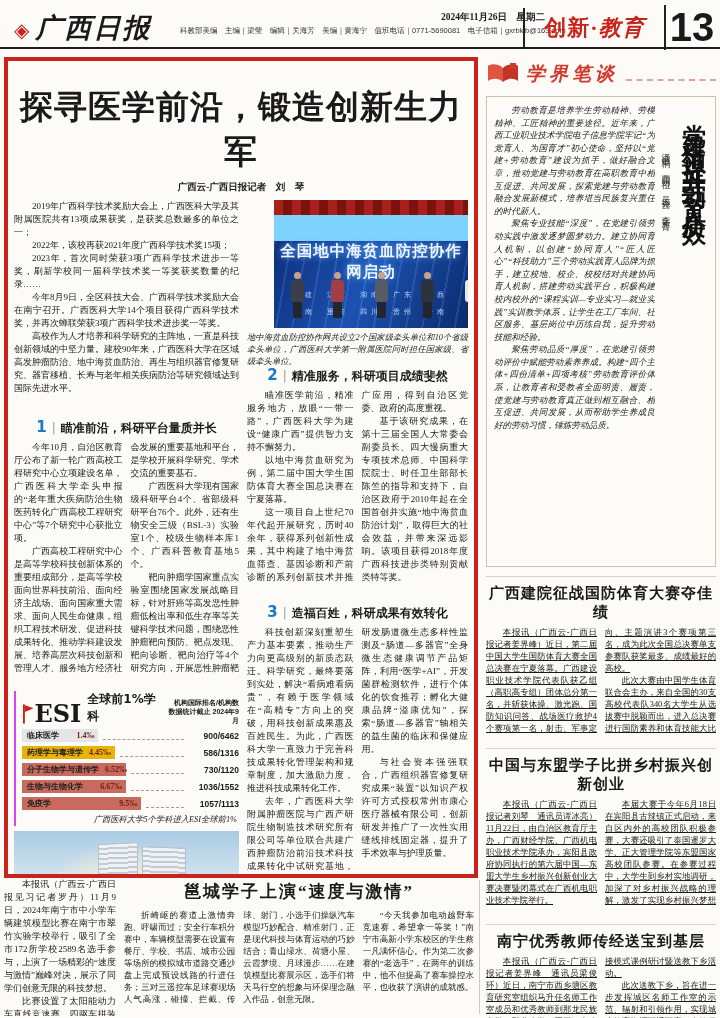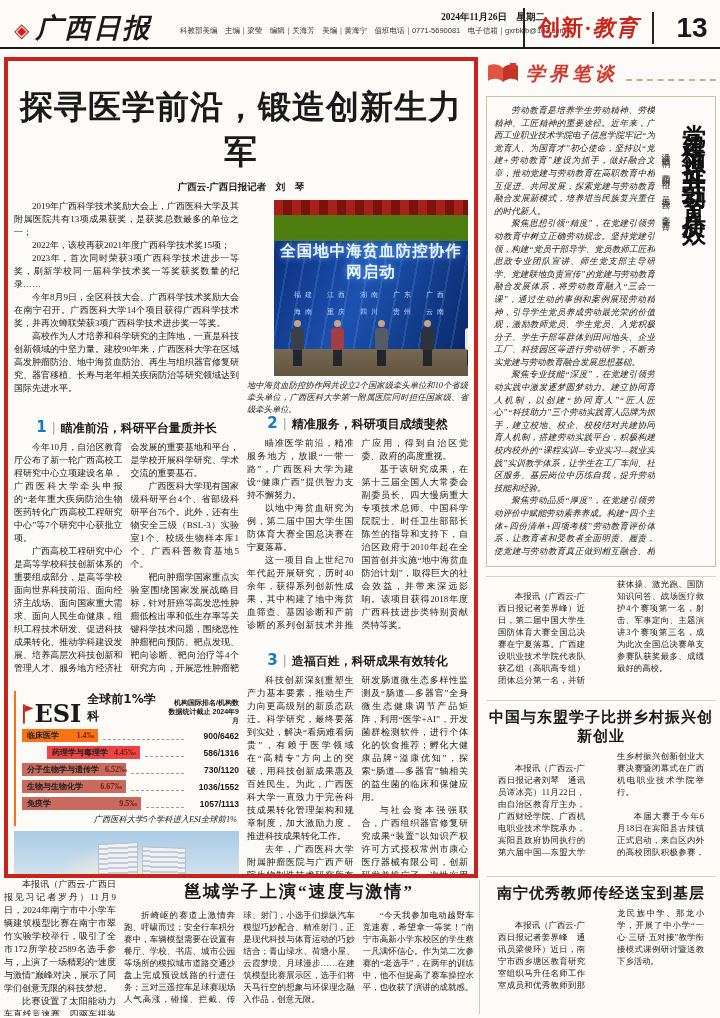--- a/index.html
+++ b/index.html
@@ -7,57 +7,57 @@
        font-family:"Liberation Serif","DejaVu Serif",serif;overflow:hidden;}
   .abs{position:absolute;}
   
   .logo{left:14px;top:10px;font-size:27px;font-weight:900;font-style:italic;letter-spacing:2px;}
   .logo .mark{color:#c9241b;font-style:normal;font-size:20px;margin-right:4px;}
   .editors{left:180px;top:26px;width:345px;font-size:7.5px;color:#333;font-family:"Liberation Sans",sans-serif;white-space:nowrap;}
   .dateline{left:330px;top:11px;width:215px;text-align:right;font-size:9.5px;font-weight:bold;}
   .edition{left:523px;top:8px;width:193px;height:39px;display:flex;align-items:center;border-left:2px solid #222;}
   .edition .sec{flex:1;text-align:center;font-size:22px;font-weight:900;color:#c9241b;letter-spacing:1px;}
   .edition .sec .it{font-style:italic;}
-  .edition .pageno{width:52px;text-align:center;font-size:28px;font-weight:900;border-left:2px solid #222;font-family:"Liberation Sans",sans-serif;padding-left:12px;}
+  .edition .pageno{width:52px;text-align:center;font-size:40px;font-weight:900;border-left:2px solid #222;font-family:"Liberation Sans",sans-serif;}
   .mastrule{left:0;top:47px;width:720px;height:2px;background:#1c1c1c;}
   
   .mainbox{left:4px;top:57px;width:466px;height:813px;border:4px solid #c9241b;background:#fcfbf7;overflow:hidden;}
   .mainbox-inner{padding:20px 6px;}
   h1.headline{margin:4px 0 0;text-align:center;font-size:33px;font-weight:900;letter-spacing:1px;
       font-family:"DejaVu Sans","Liberation Sans",sans-serif;}
   .byline{text-align:center;font-size:9.5px;margin:6px 0 6px;font-weight:bold;}
   .cols{display:flex;gap:8px;}
   .lcol{width:226px;}  .rcol{width:222px;}
   .bodytext{font-size:9px;line-height:13px;text-align:justify;overflow:hidden;}
   .bodytext p{margin:0;text-indent:2em;}
   .intro{height:212px;}
   .sechead{text-align:center;font-weight:bold;font-size:12px;margin:6px 0 4px;
       font-family:"DejaVu Sans","Liberation Sans",sans-serif;}
   .sechead .num{color:#1779c4;font-size:15px;margin-right:5px;}
   .sechead .vbar{color:#9a9a9a;font-weight:normal;margin-right:5px;}
   .sec2col{column-count:2;column-gap:8px;}
   .s1body{height:246px;} .s2body{height:208px;} .s3body{height:252px;}
   
-  .stage{height:176px;position:relative;overflow:hidden;background:#4d7c0f;margin-left:27px;}
+  .stage{height:128px;position:relative;overflow:hidden;background:#7dd3fc;margin-left:27px;}
   .curtain{height:15px;background:repeating-linear-gradient(90deg,#a8201a 0 9px,#7c120e 9px 18px);}
   .screen{position:relative;height:108px;background:linear-gradient(115deg,#0d2f7c,#1c52b0 45%,#0a2868);}
   .screen:before{content:"";position:absolute;inset:0;
       background:repeating-linear-gradient(100deg,rgba(120,180,255,.18) 0 2px,transparent 2px 16px);}
   .stage-title{position:relative;text-align:center;margin-top:26px;font-size:15.5px;font-weight:900;color:#eef5ff;
       letter-spacing:1px;text-shadow:0 0 7px #5fa8ff;font-family:"DejaVu Sans",sans-serif;}
   .stage-regions{position:relative;text-align:center;font-size:7px;color:#b9d4ff;letter-spacing:4px;margin-top:7px;}
   .floor{height:53px;background:linear-gradient(#77684f,#4d4336);}
   .person{position:absolute;bottom:10px;width:15px;}
   .person .head{width:7px;height:7px;border-radius:50%;background:#caa288;margin:0 auto;}
   .person .torso{width:13px;height:22px;border-radius:3px;margin:1px auto 0;}
   .person .legs{width:9px;height:16px;background:#23262d;margin:0 auto;}
   .photocap,.capt{font-size:8.3px;font-style:italic;line-height:12px;color:#222;text-align:justify;}
   .photocap{margin-top:4px;height:28px;}
   
-  .esi{margin-top:4px;border-left:2px solid #f97316;padding-left:6px;}
+  .esi{margin-top:4px;border-left:2px solid #d946ef;padding-left:6px;}
   .esi-head{display:flex;align-items:flex-end;margin-bottom:3px;}
   .esi-word{font-size:24px;font-weight:900;font-family:"DejaVu Serif",serif;line-height:22px;margin-right:6px;}
   .esi-sub{font-size:12px;font-weight:900;font-family:"DejaVu Sans",sans-serif;margin-right:auto;}
   .esi-right{text-align:right;font-size:7px;font-weight:bold;line-height:9px;font-family:"Liberation Sans",sans-serif;}
   .esi-row{display:flex;align-items:center;margin:4px 0;}
   .esi-bar{height:13px;background:#c96a5e;display:flex;align-items:center;justify-content:space-between;
       padding:0 4px 0 5px;font-size:8px;font-weight:bold;color:#222;white-space:nowrap;}
   .esi-bar .pct{color:#6e1d13;margin-left:6px;}
   .esi-dots{flex:1;border-bottom:1.5px dashed #b9968c;margin:0 5px;height:7px;}
   .esi-val{width:50px;text-align:right;font-size:8.5px;font-weight:bold;font-family:"Liberation Sans",sans-serif;}
@@ -82,21 +82,21 @@
   .banner-text{font-size:19px;font-weight:900;font-style:italic;color:#d23a2e;letter-spacing:4px;margin-left:6px;}
   .banner-tail{flex:1;border-bottom:2px dashed #e0a596;margin-left:8px;height:12px;}
   .sbox{border:1px solid #cfc0ab;padding:7px 5px 7px 7px;height:455px;display:flex;background:#fdfcf9;}
   .sbody{flex:1;font-size:8.6px;line-height:12.6px;font-style:italic;text-align:justify;overflow:hidden;}
   .sbody p{margin:0;text-indent:2em;}
   .sauthors{writing-mode:vertical-rl;font-size:9px;letter-spacing:3px;color:#333;margin:42px 2px 0 4px;}
   .stitle{writing-mode:vertical-rl;font-size:24px;font-weight:900;letter-spacing:9px;margin-left:4px;color:#111;}
   .sart{border-top:1px solid #d8d2c6;margin-top:9px;padding-top:2px;}
   .sart h3{margin:5px 0 5px;text-align:center;font-size:15px;font-weight:900;letter-spacing:1px;}
   .sart .sb{column-count:2;column-gap:8px;font-size:8.4px;line-height:12px;text-align:justify;overflow:hidden;}
-  .sart .sb p{margin:12px;text-indent:2em;}
+  .sart .sb p{margin:0;text-indent:2em;text-decoration:underline;}
   .a2b{height:112px;} .a3b{height:116px;} .a4b{height:92px;}
   .vdiv{left:479px;top:880px;width:1px;height:134px;background:#cfc9bd;}
 </style>
 </head>
 <body>
 
 <header>
   <div class="abs logo"><span class="mark">◈</span><span>广西日报</span></div>
   <div class="abs dateline">2024年11月26日　星期二</div>
   <div class="abs editors">科教部美编　主编｜梁莹　编辑｜关海芳　美编｜黄海宁　值班电话｜0771-5690081　电子信箱｜gxrbkjb@163.com</div>
@@ -134,29 +134,29 @@
          <svg width="13" height="22" viewBox="0 0 13 22">
                 <path d="M2 21 L2 1" stroke="#c9241b" stroke-width="2"></path>
                 <path d="M3 2 L12 5 L3 9 Z" fill="#c9241b"></path>
               </svg>
          <span class="esi-word">ESI</span>
          <span class="esi-sub">全球前1%学科</span>
          <span class="esi-right"><span>机构国际排名/机构数</span><br><span>数据统计截止 2024年9月</span></span>
        </div>
        <div id="esi-rows">
               <div class="esi-row">
-                <div class="esi-bar" style="width: 67.42px; background: #f97316;">
+                <div class="esi-bar" style="width: 67.42px; background: #e5e5e5;">
                   <span>临床医学</span>
                   <span class="pct">1.4‰</span>
                 </div>
                 <div class="esi-dots"></div>
                 <div class="esi-val">900/6462</div>
               </div>
               <div class="esi-row">
-                <div class="esi-bar" style="width: 83.585px; background: #ef4444; margin-left: 25px;">
+                <div class="esi-bar" style="width: 83.585px; background: #eab308;">
                   <span>药理学与毒理学</span>
                   <span class="pct">4.45‰</span>
                 </div>
                 <div class="esi-dots"></div>
                 <div class="esi-val">586/1316</div>
               </div>
               <div class="esi-row">
                 <div class="esi-bar" style="width: 94.556px; background: rgb(201, 106, 94);">
                   <span>分子生物学与遗传学</span>
                   <span class="pct">6.52‰</span>
@@ -270,28 +270,28 @@
         <path d="M17 6 C12 1 4 2 2 4 L2 19 C6 16 13 16 17 20 Z" fill="#e1543f"></path>
         <path d="M17 6 C22 1 30 2 32 4 L32 19 C28 16 21 16 17 20 Z" fill="#c03527"></path>
         <path d="M24 1 L24 8 L27 6 L30 8 L30 1 Z" fill="#d23a2e"></path>
       </svg>
     <span class="banner-text">学界笔谈</span>
     <span class="banner-tail"></span>
   </div>
   <div class="sbox">
     <div class="sbody">
         <p>劳动教育是培养学生劳动精神、劳模精神、工匠精神的重要途径。近年来，广西工业职业技术学院电子信息学院牢记“为党育人、为国育才”初心使命，坚持以“党建+劳动教育”建设为抓手，做好融合文章，推动党建与劳动教育在高职教育中相互促进、共同发展，探索党建与劳动教育融合发展新模式，培养堪当民族复兴重任的时代新人。</p>
-        <p>聚焦思想引领“精度”，在党建引领劳动教育中树立正确劳动观念。坚持党建引领，构建“党员干部导学、党员教师工匠和思政专业团队宣讲、师生党支部主导研学、党建联地负责宣传”的党建与劳动教育融合发展体系，将劳动教育融入“三会一课”，通过生动的事例和案例展现劳动精神，引导学生党员养成劳动最光荣的价值观，激励教师党员、学生党员、入党积极分子、学生干部等群体到田间地头、企业工厂、科技园区等进行劳动研学，不断夯实党建与劳动教育融合发展思想基础。</p>
         <p>聚焦专业技能“深度”，在党建引领劳动实践中激发逐梦圆梦动力。建立协同育人机制，以创建“协同育人”“匠人匠心”“科技助力”三个劳动实践育人品牌为抓手，建立校地、校企、校校结对共建协同育人机制，搭建劳动实践平台，积极构建校内校外的“课程实训—专业实习—就业实践”实训教学体系，让学生在工厂车间、社区服务、基层岗位中历练自我，提升劳动技能和经验。</p>
         <p>聚焦劳动品质“厚度”，在党建引领劳动评价中赋能劳动素养养成。构建“四个主体+四份清单+四项考核”劳动教育评价体系，让教育者和受教者全面明责、履责，使党建与劳动教育真正做到相互融合、相互促进、共同发展，从而帮助学生养成良好的劳动习惯，锤炼劳动品质。</p>
       </div>
     <div class="sauthors">潘敏桐　贾明祖　吴振云　李雁青</div>
     <div class="stitle">党建引领提升劳动育人质效</div>
   </div>
   <article class="sart">
+    <h3>广西建院征战国防体育大赛夺佳绩</h3>
     <div class="sb a2b">
         <p>本报讯（广西云-广西日报记者姜界峰）近日，第二届中国大学生国防体育大赛全国总决赛在宁夏落幕。广西建设职业技术学院代表队获乙组（高职高专组）团体总分第一名，并斩获体操、激光跑、国防知识问答、战场医疗救护4个赛项第一名，射击、军事定向、主题演讲3个赛项第三名，成为此次全国总决赛单支参赛队获奖最多、成绩最好的高校。</p>
         <p>此次大赛由中国学生体育联合会主办，来自全国的30支高校代表队340名大学生从选拔赛中脱颖而出，进入总决赛进行国防素养和体育技能大比拼。其中，广西建院代表队代表南部赛区出战，参加乙组（高职高专组）10个项目的角逐，并取得佳绩。广西建院相关负责人刘授红表示，该校将以此次赛事夺冠为契机，充分发挥比赛团队成员的示范作用，提升全校学生的国防意识、军事素养和实战技能，持续深化全民国防教育。</p>
       </div>
   </article>
   <article class="sart">
     <h3>中国与东盟学子比拼乡村振兴创新创业</h3>
     <div class="sb a3b">
         <p>本报讯（广西云-广西日报记者刘琴　通讯员谭冰亮）11月22日，由自治区教育厅主办，广西财经学院、广西机电职业技术学院承办，宾阳县政府协同执行的第六届中国—东盟大学生乡村振兴创新创业大赛决赛暨闭幕式在广西机电职业技术学院举行。</p>
         <p>本届大赛于今年6月18日在宾阳县古辣镇正式启动，来自区内外的高校团队积极参赛，大赛还吸引了泰国暹罗大学、正大管理学院等东盟国家高校团队参赛。在参赛过程中，大学生到乡村实地调研，加深了对乡村振兴战略的理解，激发了实现乡村振兴梦想的热情。经过激烈角逐，来自广西机电职业技术学院的“皮疙瘩”队斩获本届大赛最高奖“乡村振兴奖”。</p>

